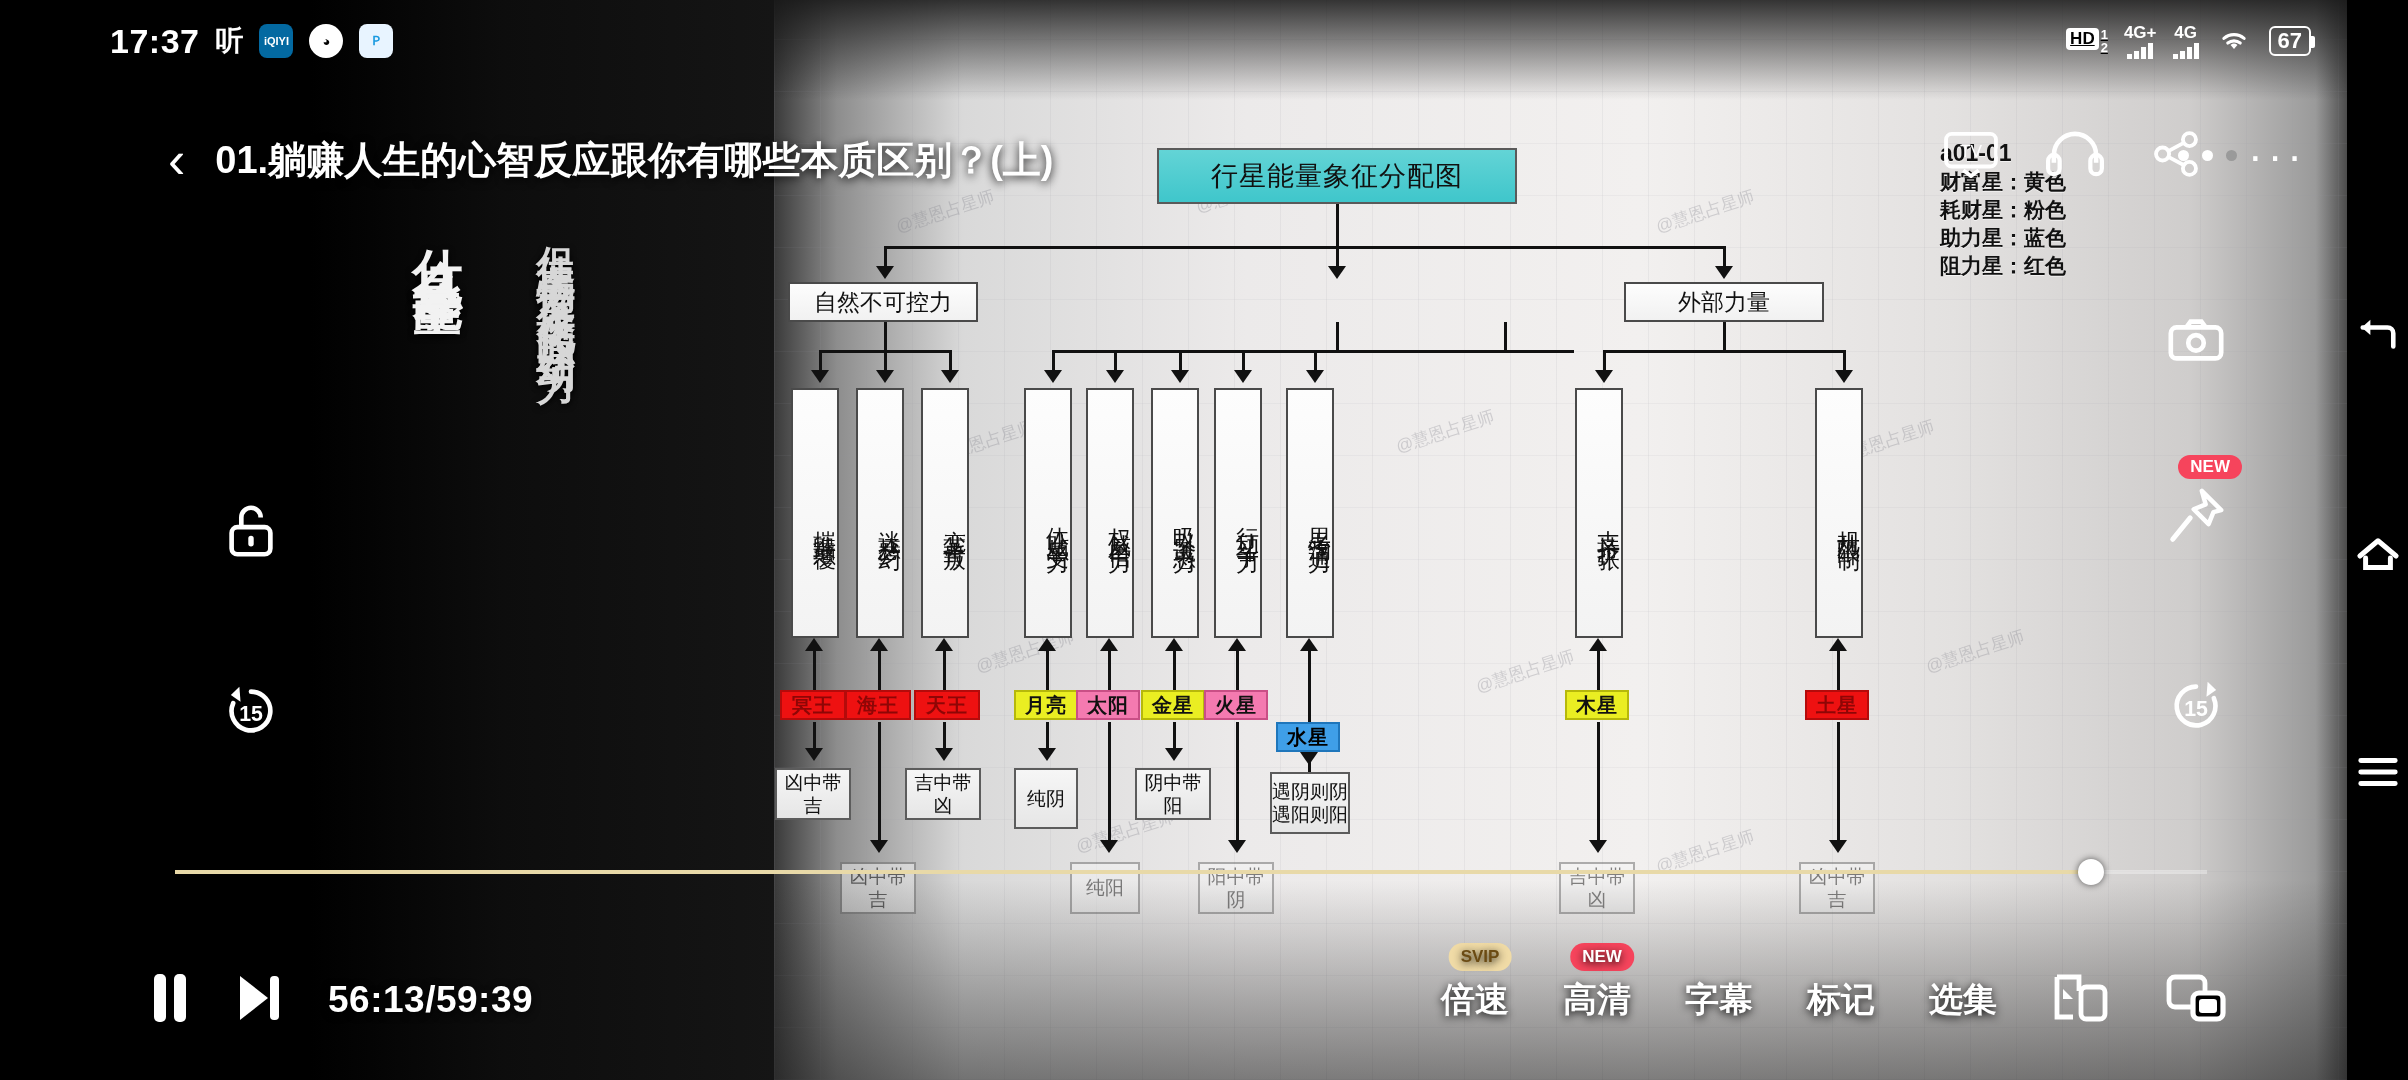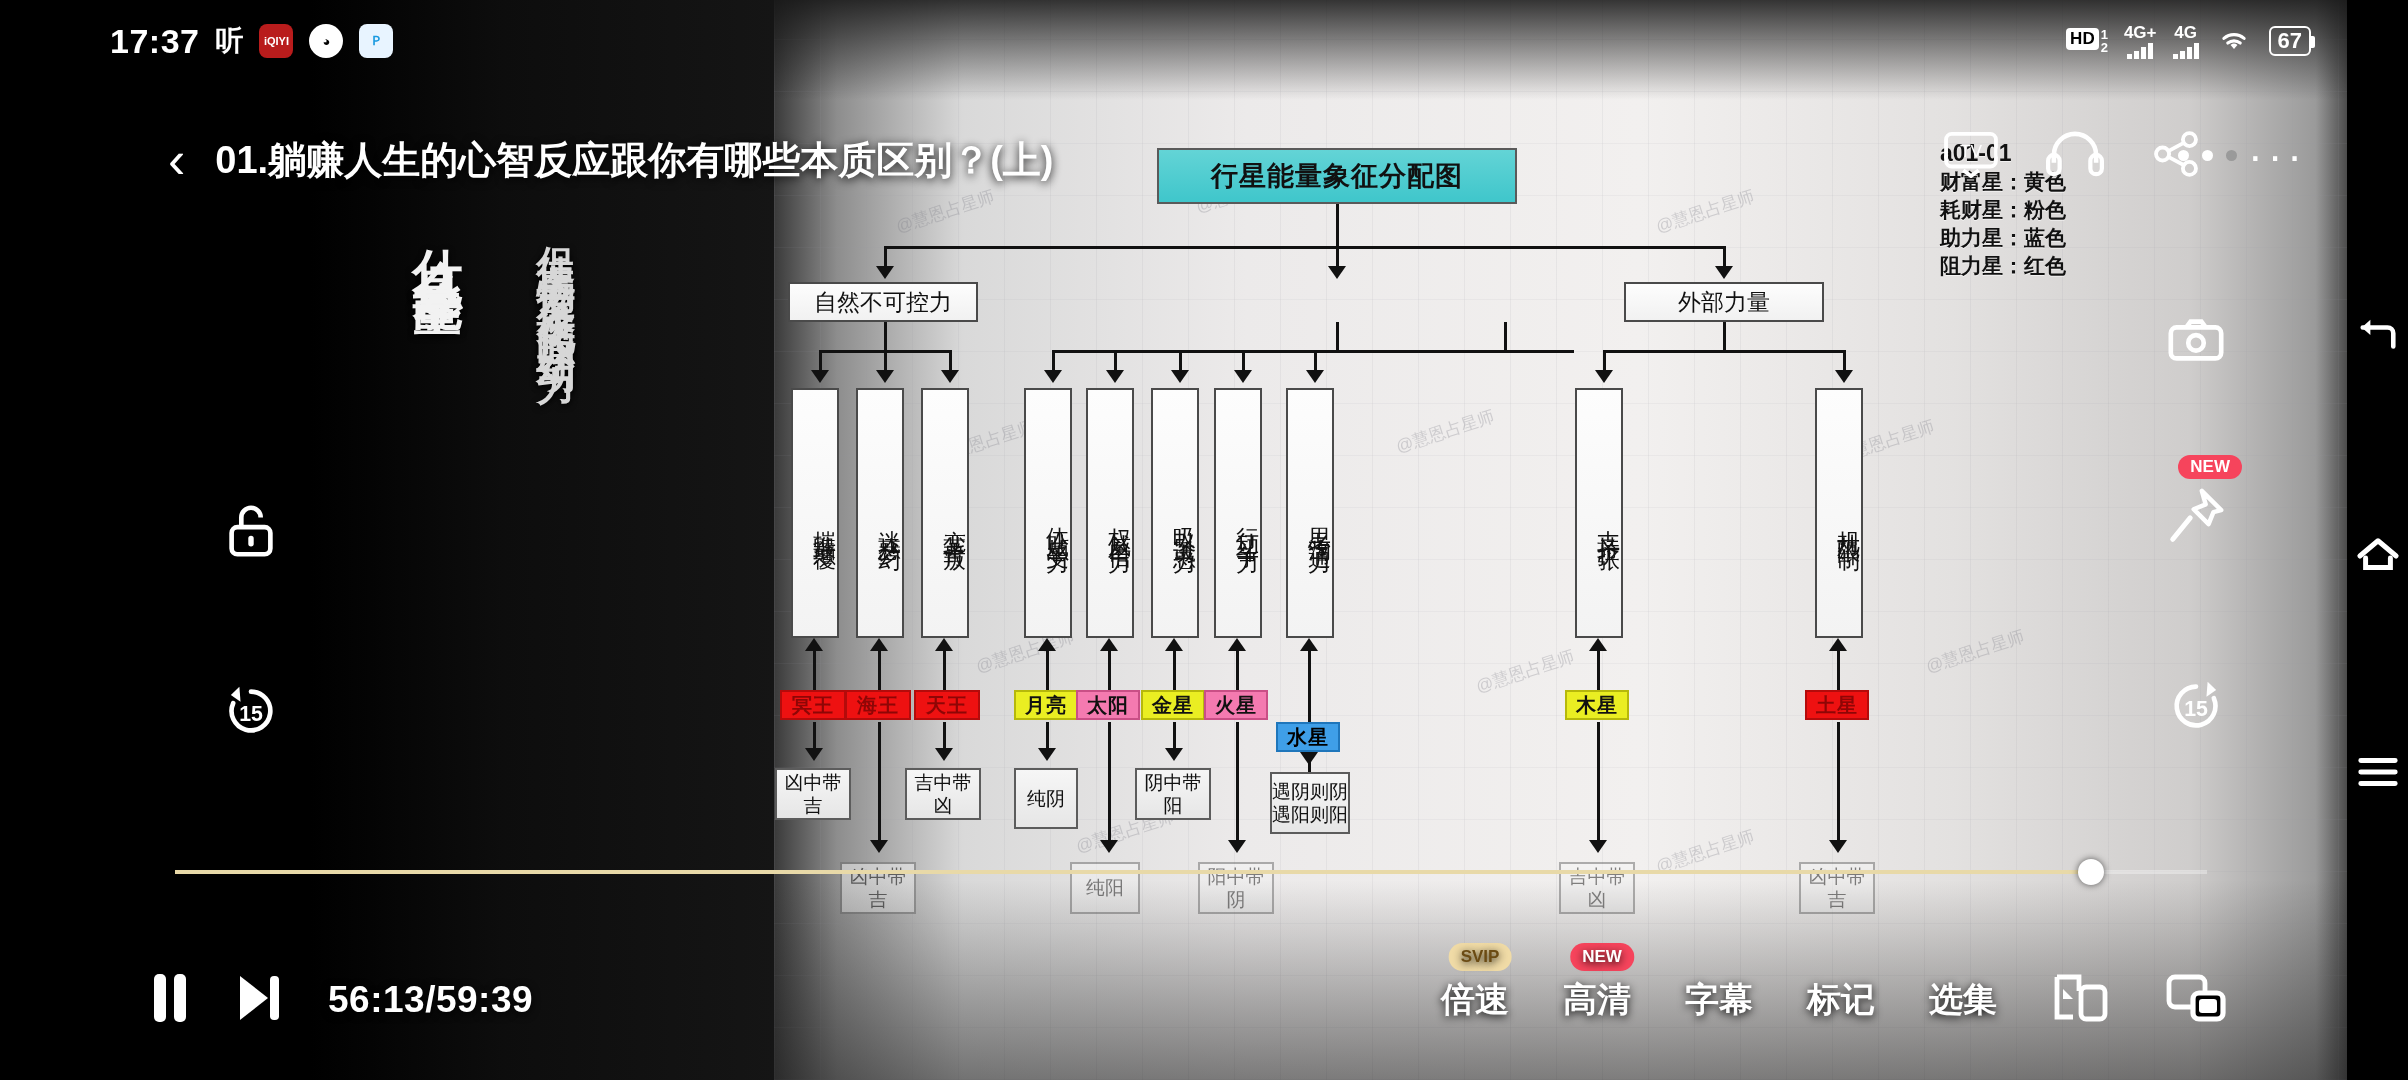--- a/index.html
+++ b/index.html
@@ -33,21 +33,21 @@
   .wm { position:absolute; color:rgba(120,120,130,.28); font-size:17px; transform:rotate(-18deg);
         white-space:nowrap; pointer-events:none; }
 
   
   #diagram { position:absolute; left:0; top:0; width:1573px; height:1080px; }
 
   .dtitle {
     position:absolute; left:383px; top:148px; width:360px; height:56px;
     background:linear-gradient(180deg,#63d4d6,#3fc6cb); border:2px solid #5a5a5a;
     display:flex; align-items:center; justify-content:center;
-    font-size:27px; font-weight:bold; color:#111; letter-spacing:1px;
+    font-size:27px; font-weight:normal; color:#111; letter-spacing:1px;
   }
 
   .nbox {
     position:absolute; background:linear-gradient(180deg,#fdfdfd,#f1f1f1);
     border:2px solid #4a4a4a; display:flex; align-items:center; justify-content:center;
     color:#111; font-size:22px;
   }
   .nbox.lvl2 { height:40px; font-size:23px; }
 
   .vbox {
@@ -98,26 +98,26 @@
   #vt2 { left:534px; top:215px; font-size:39px; color:#d7d7d7; }
 
   
   .statusbar { position:absolute; left:0; top:0; width:2347px; height:82px; z-index:30;
                display:flex; align-items:center; }
   .sb-left { display:flex; align-items:center; gap:16px; padding-left:110px; }
   .sb-time { color:#fff; font-size:34px; font-weight:bold; letter-spacing:.5px; }
   .sb-word { color:#fff; font-size:28px; font-weight:bold; }
   .appicon { width:34px; height:34px; border-radius:8px; display:flex; align-items:center;
              justify-content:center; font-size:13px; font-weight:bold; color:#fff; }
-  .ai-green { background:#b91c1c; font-size:11px; }
+  .ai-green { background:#0369a1; font-size:11px; }
   .ai-white { background:#fff; color:#000; border-radius:50%; }
   .ai-blue  { background:#e8f4ff; color:#1a9ae0; }
 
   .sb-right { margin-left:auto; display:flex; align-items:center; gap:16px; padding-right:36px; }
-  .hd-badge { display:flex; align-items:flex-start; }
+  .hd-badge { display:flex; align-items:flex-start;text-decoration:underline; }
   .hd-box { background:#fff; color:#000; font-size:17px; font-weight:bold; border-radius:4px;
             padding:1px 4px; }
   .hd-sup { color:#fff; font-size:13px; line-height:1; margin-left:2px; display:flex;
             flex-direction:column; }
   .net { display:flex; flex-direction:column; align-items:center; }
   .net-lab { color:#fff; font-size:17px; font-weight:bold; line-height:1; }
   .bars { display:flex; align-items:flex-end; gap:2px; height:16px; margin-top:2px; }
   .bars i { width:5px; background:#fff; display:block; }
   .batt { border:2px solid #fff; border-radius:6px; padding:0 7px; color:#fff; font-size:22px;
           font-weight:bold; position:relative; }

